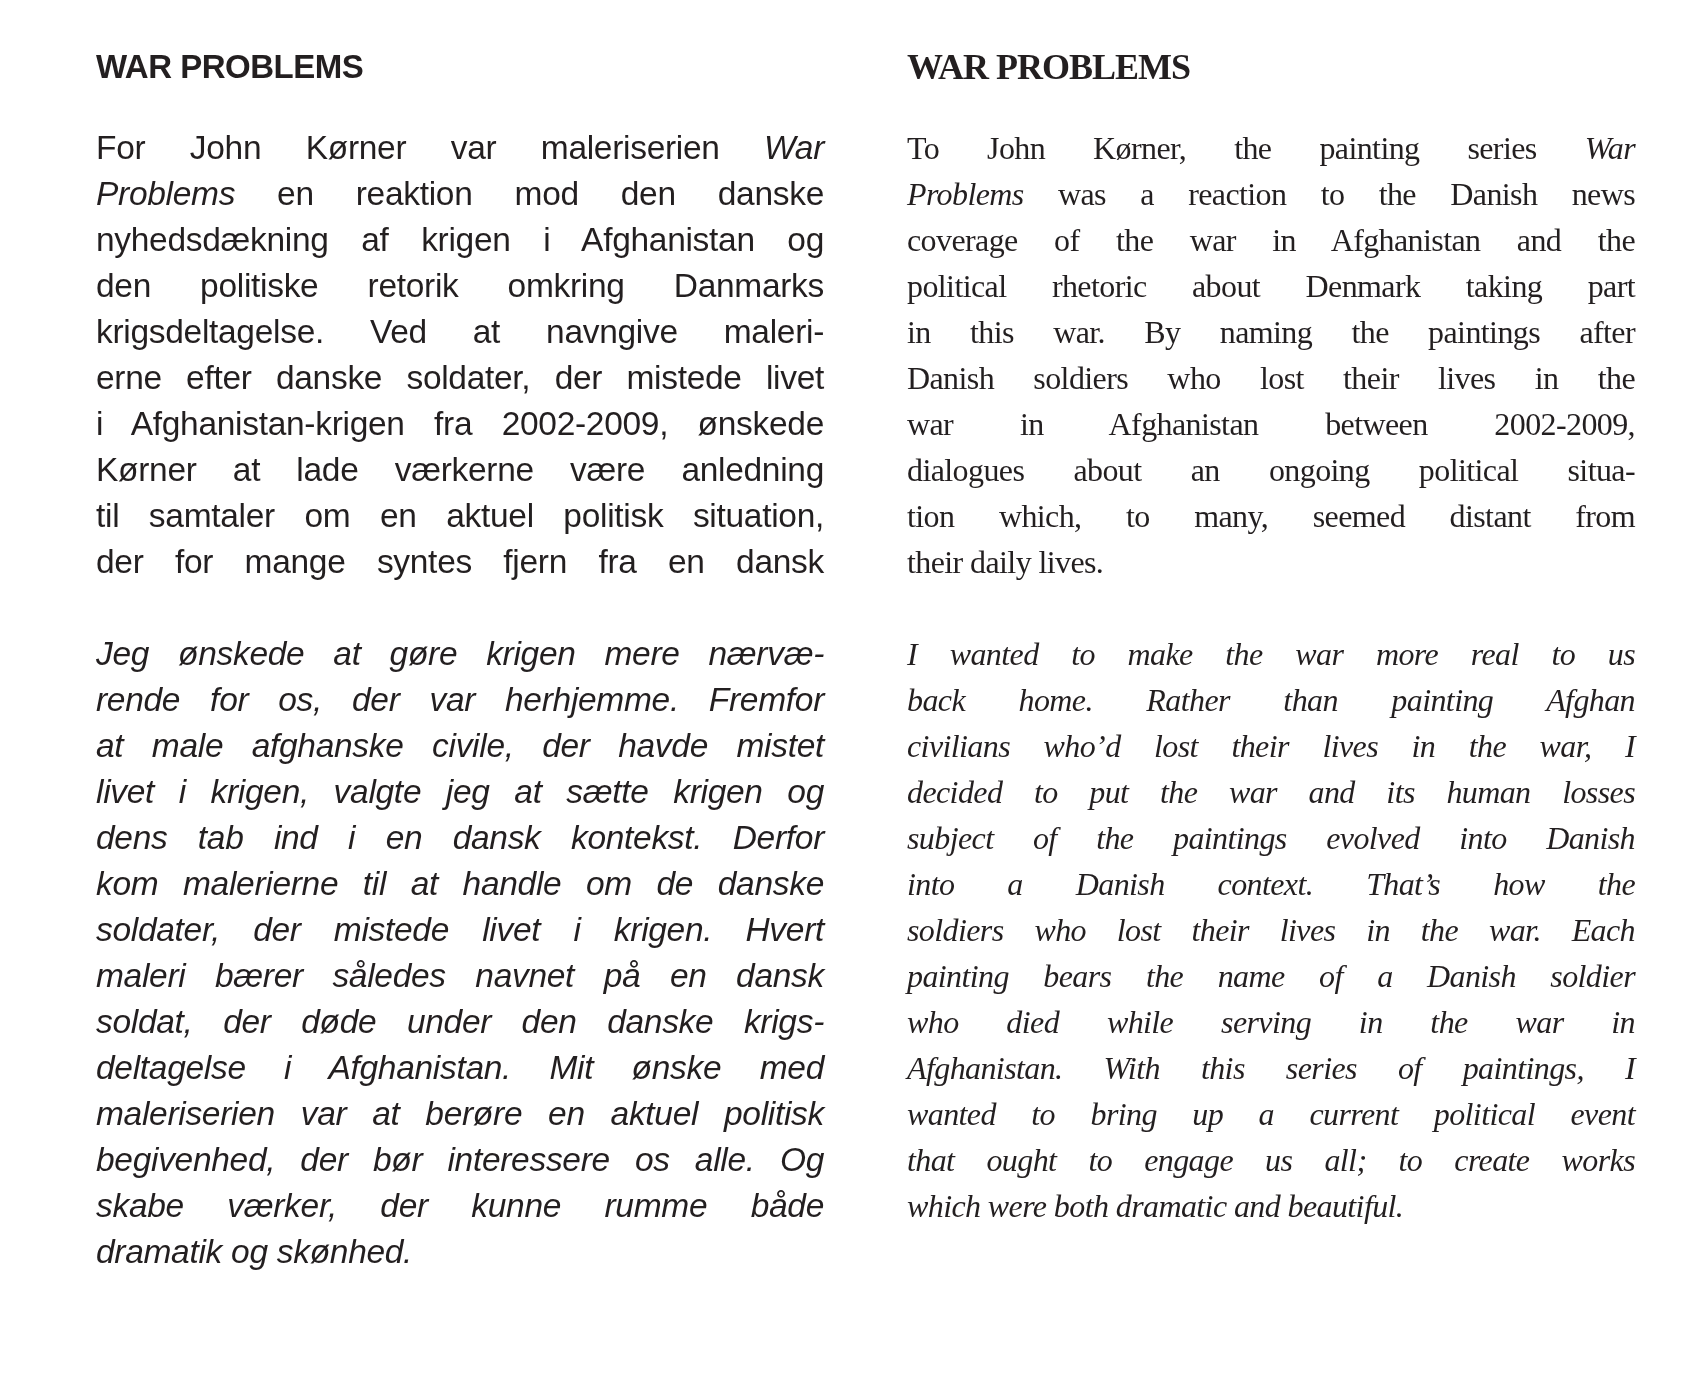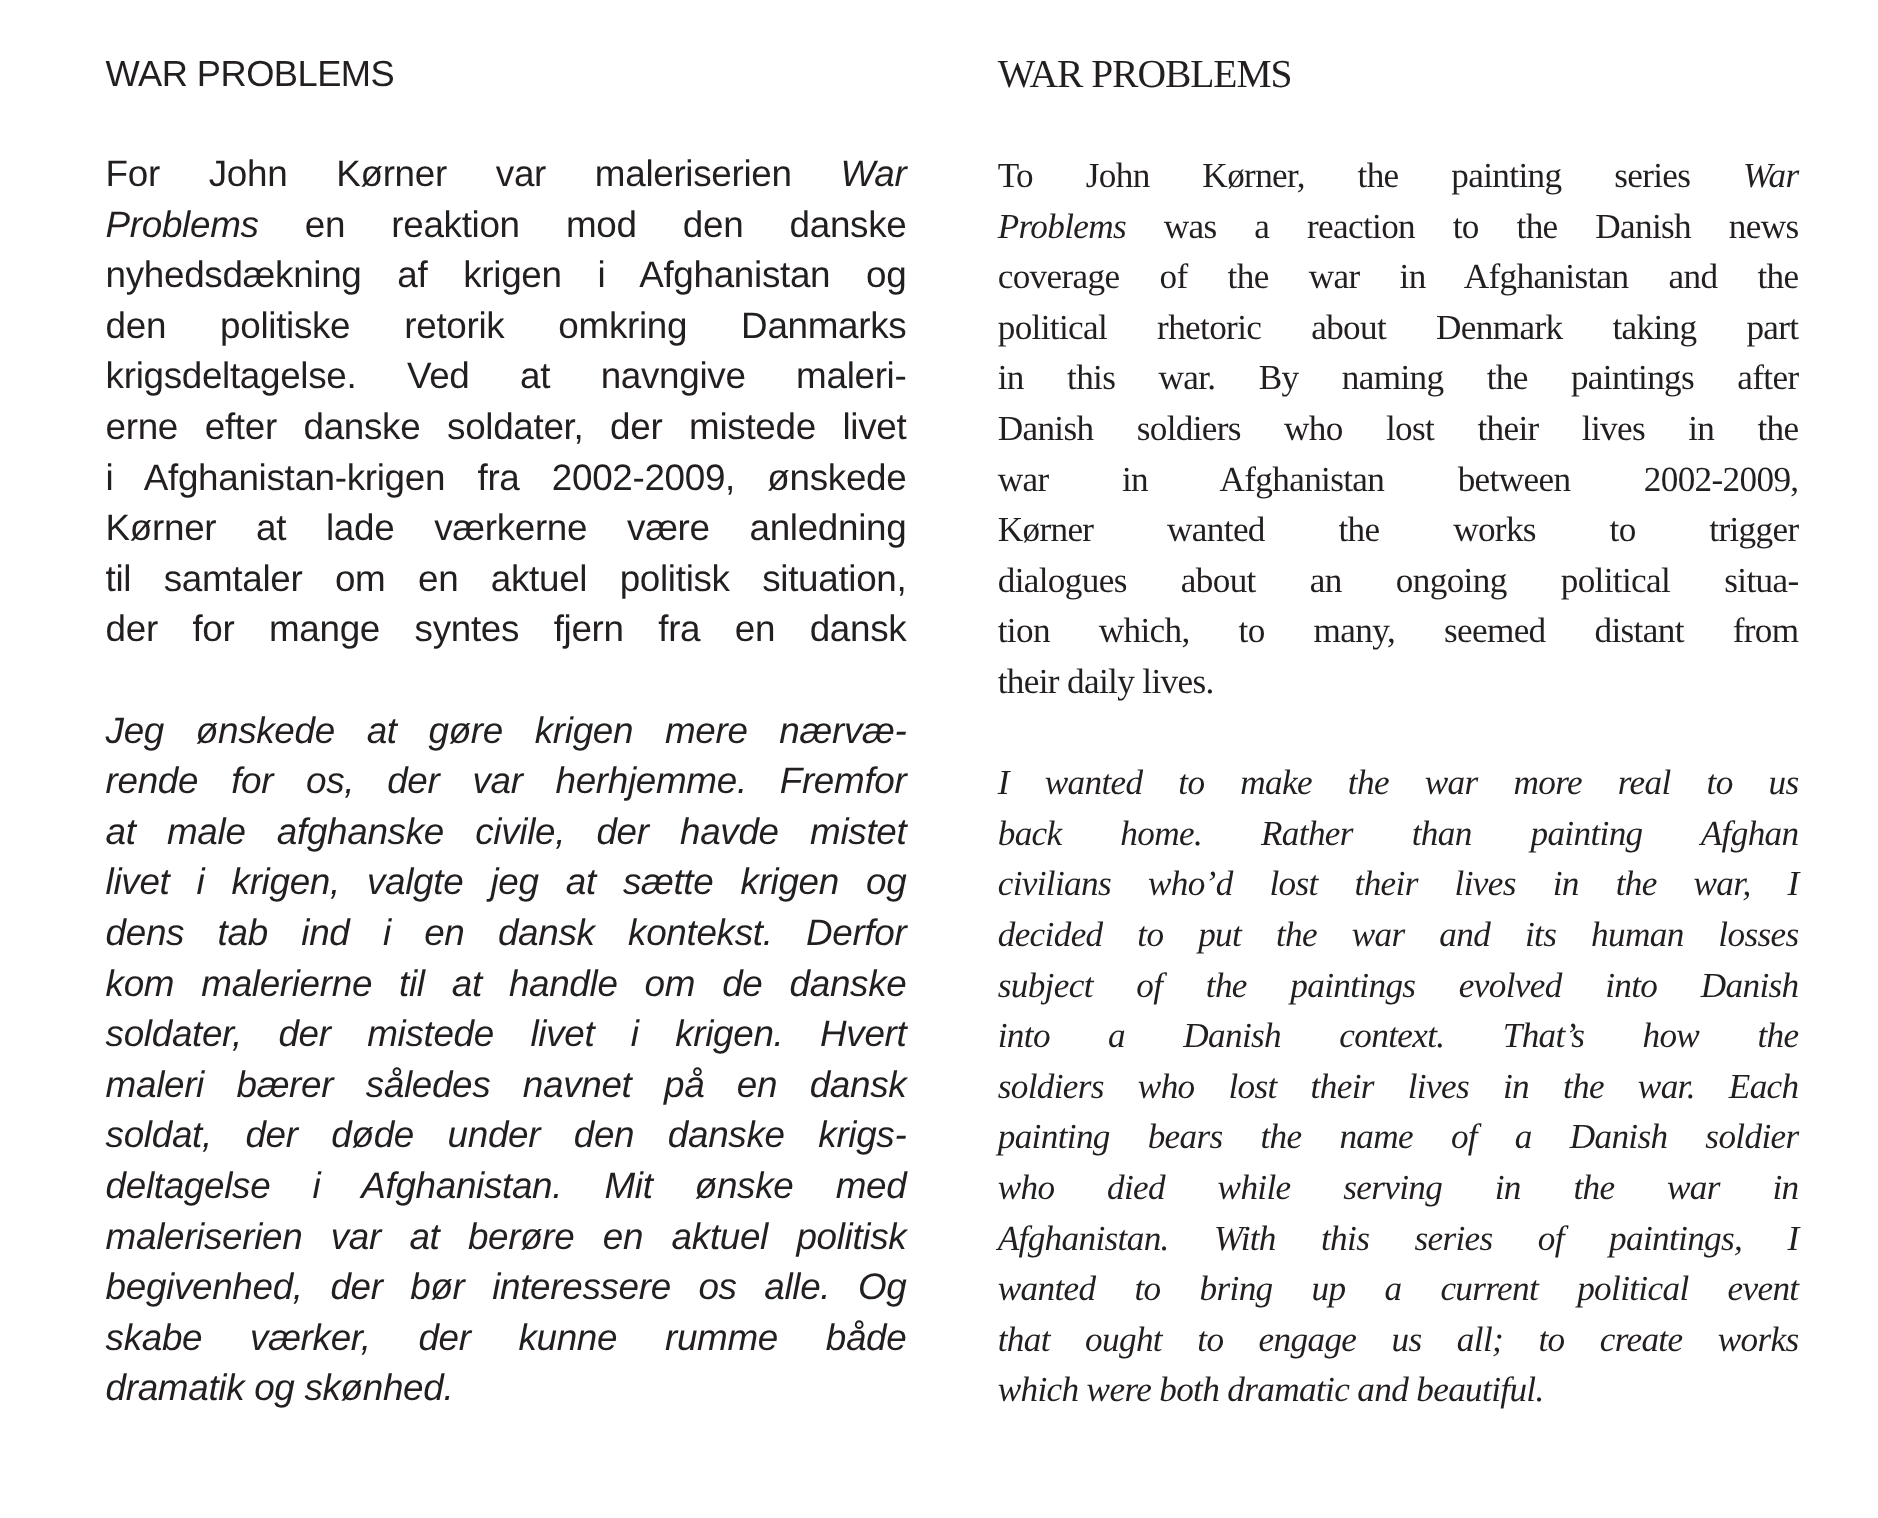--- a/index.html
+++ b/index.html
@@ -1,20 +1,20 @@
 <!DOCTYPE html>
 <html><head>
 <meta charset="utf-8">
 <style>
   html, body { margin:0; padding:0; background:#ffffff; }
   body { width:1707px; height:1380px; position:relative; overflow:hidden; color:#231f20; }
   .col { position:absolute; top:44px; width:728px; }
   .col-left { left:96px; font-family:"Liberation Sans", sans-serif; }
   .col-right { left:907px; font-family:"Liberation Serif", serif; }
-  .heading { font-size:33px; line-height:46px; margin:0 0 46px 0; font-weight:normal; letter-spacing:-0.5px; }
+  .heading { font-size:33px; line-height:46px; margin:0 0 35px 0; font-weight:bold; letter-spacing:-0.5px; }
   .col-right .heading { font-size:36px; letter-spacing:-1px; }
   .para { margin:16px 0 46px 0; }
   .line { display:block; height:46px; line-height:46px; white-space:nowrap; text-align:justify; text-align-last:justify; }
   .line.last { text-align-last:left; }
   .col-left .line { font-size:33.5px; letter-spacing:-0.3px; }
   .col-right .line { font-size:32px; letter-spacing:-0.6px; }
   .it { font-style:italic; }
 </style>
 </head>
 <body>
@@ -54,21 +54,20 @@
 <div class="col col-right">
   <h1 class="heading">WAR PROBLEMS</h1>
   <div class="para">
     <span class="line"><span>To John Kørner, the painting series </span><span class="it">War</span></span>
     <span class="line"><span class="it">Problems</span><span> was a reaction to the Danish news</span></span>
     <span class="line">coverage of the war in Afghanistan and the</span>
     <span class="line">political rhetoric about Denmark taking part</span>
     <span class="line">in this war. By naming the paintings after</span>
     <span class="line">Danish soldiers who lost their lives in the</span>
     <span class="line">war in Afghanistan between 2002-2009,</span>
-    <span class="line">Kørner wanted the works to trigger</span>
     <span class="line">dialogues about an ongoing political situa-</span>
     <span class="line">tion which, to many, seemed distant from</span>
     <span class="line last">their daily lives.</span>
   </div>
   <div class="para it">
     <span class="line">I wanted to make the war more real to us</span>
     <span class="line">back home. Rather than painting Afghan</span>
     <span class="line">civilians who’d lost their lives in the war, I</span>
     <span class="line">decided to put the war and its human losses</span>
     <span class="line">subject of the paintings evolved into Danish</span>

